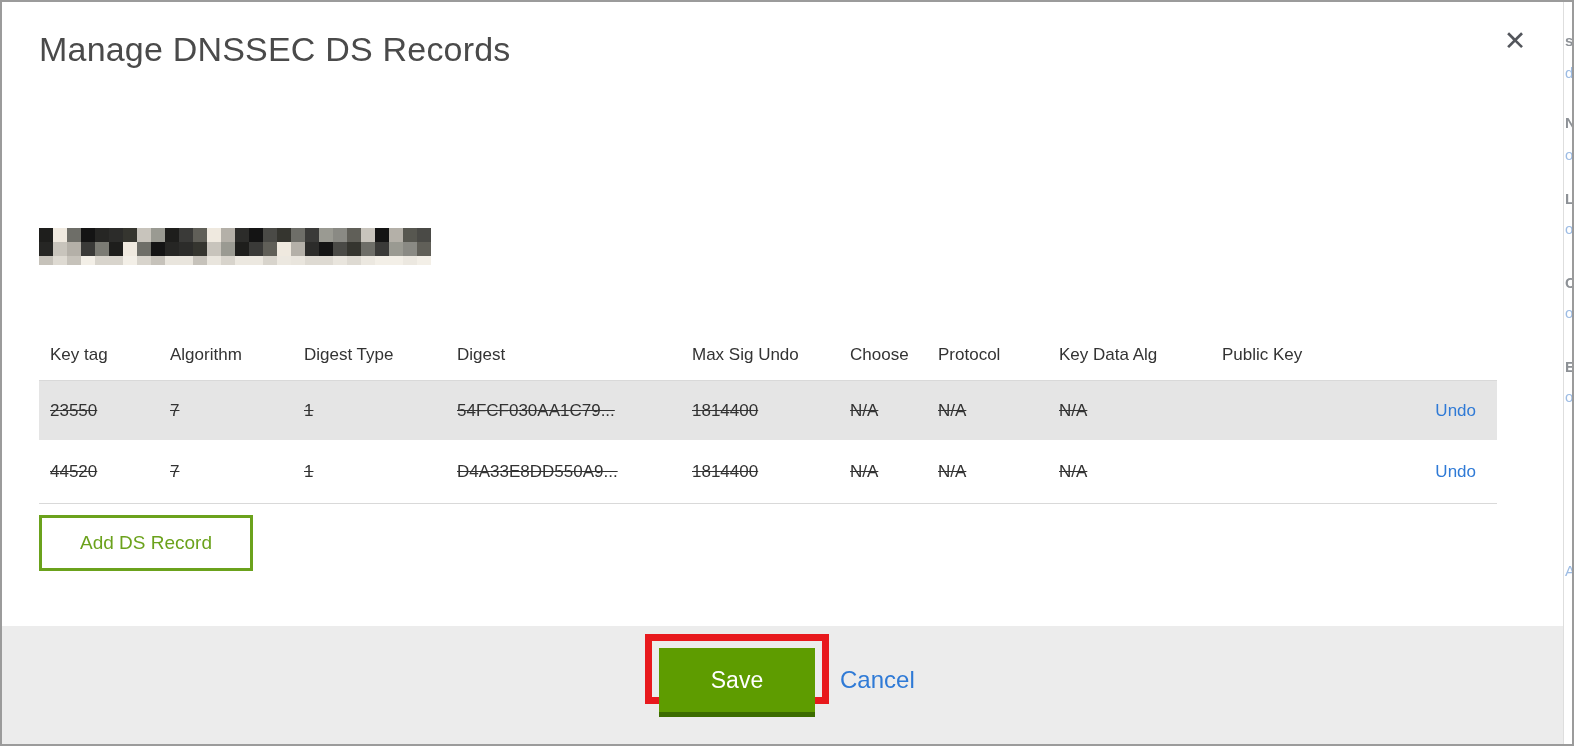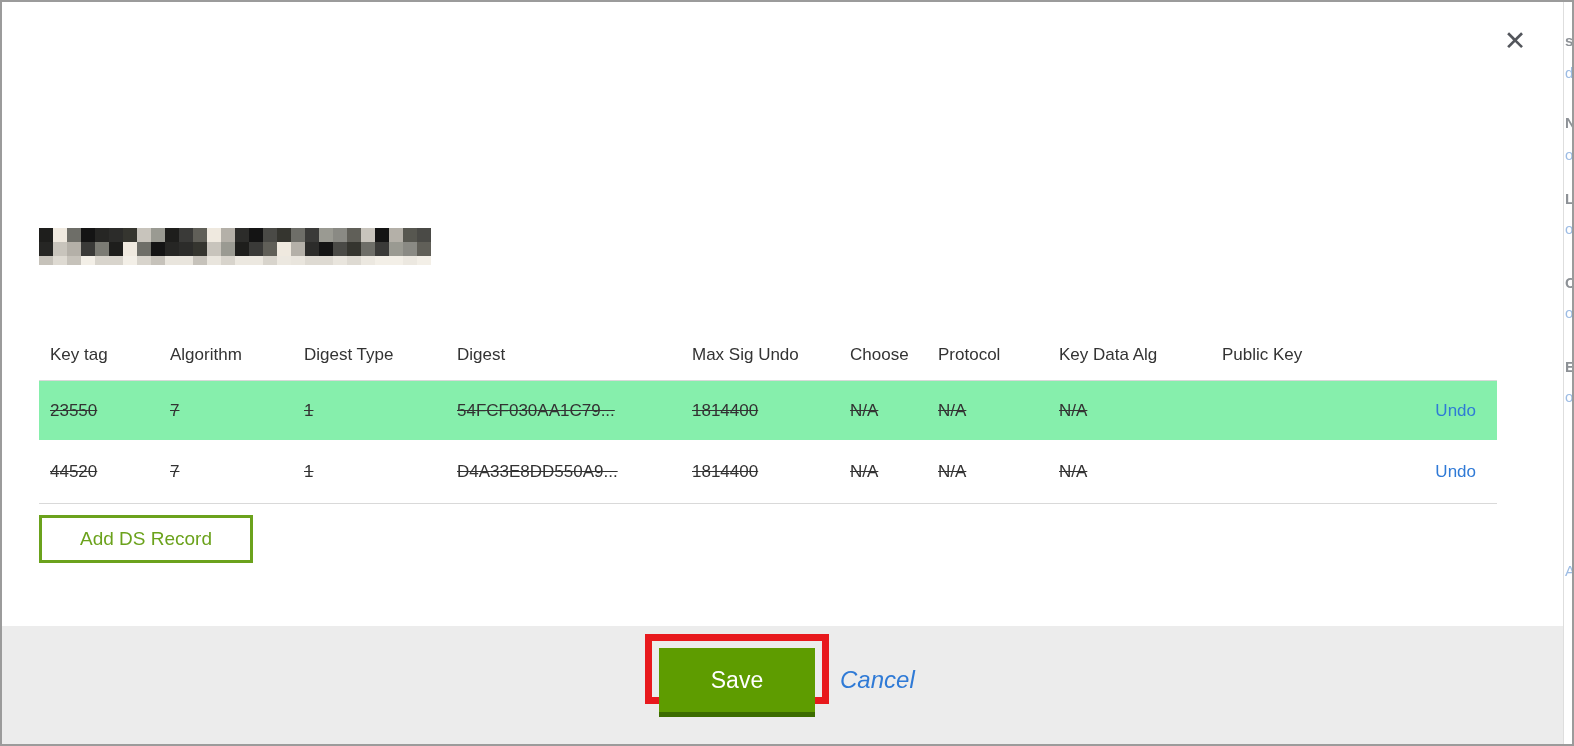--- a/index.html
+++ b/index.html
@@ -32,33 +32,33 @@
   
   .subtitle {
     position:absolute; left:37px; top:287px;
     font-size:20px; color:#333;
   }
 
   
   .ds-table { position:absolute; left:37px; top:328px; width:1458px; font-size:17px; }
   .t-row { display:flex; align-items:center; }
   .t-head { height:50px; color:#333; }
-  .t-body-row-0 { height:60px; background:#86efac; border-top:1px solid #d9d9d9; }
+  .t-body-row-0 { height:60px; background:#e5e5e5; border-top:1px solid #d9d9d9; }
   .t-body-row-1 { height:64px; background:#fff; border-bottom:1px solid #d9d9d9; }
   .cell { padding-left:11px; flex:none; overflow:hidden; white-space:nowrap; }
   .c0 { width:120px; } .c1 { width:134px; } .c2 { width:153px; }
   .c3 { width:235px; } .c4 { width:158px; } .c5 { width:88px; }
   .c6 { width:121px; } .c7 { width:163px; } .c8 { width:150px; }
   .c-action { flex:1; text-align:right; padding-right:21px; }
   .struck { text-decoration:line-through; }
   .link { color:#2f7ad6; cursor:pointer; text-decoration:none; }
 
   
   .add-btn {
-    position:absolute; left:37px; top:513px; width:214px; height:48px;
+    position:absolute; left:37px; top:513px; width:214px; height:56px;
     background:#fff; border:3px solid var(--green-outline,#6ba21c);
     color:var(--green-outline,#6ba21c); font-size:19px;
     display:flex; align-items:center; justify-content:center; cursor:pointer;
   }
 
   
   .footer {
     position:absolute; left:0; bottom:0; width:1562px; height:118px;
     background:#ececec;
   }
@@ -68,37 +68,38 @@
   }
   .save-btn {
     position:absolute; left:7px; top:7px; width:156px; height:69px;
     background:var(--green,#5e9c00); border:none; color:#fff; font-size:23px;
     font-family:inherit; cursor:pointer;
     box-shadow:inset 0 -5px 0 rgba(20,50,0,0.45);
     display:flex; align-items:center; justify-content:center; padding-bottom:4px;
   }
   .cancel-link {
     position:absolute; left:838px; top:40px; font-size:24px;
-    color:#2f7ad6; cursor:pointer; text-decoration:none;font-style:italic;
+    color:#2f7ad6; cursor:pointer; text-decoration:none;
   }
 
   
   .bg-strip {
     position:absolute; right:0; top:0; width:9px; height:100%;
     background:#fff; border-left:1px solid #dedede; overflow:hidden;
   }
   .bg-strip span { position:absolute; left:1px; font-size:15px; white-space:nowrap; }
   .bg-strip .g { color:#8d9196; font-weight:bold; }
   .bg-strip .b { color:#9dbce4; }
 </style>
 </head>
 <body>
 
 <div class="page" style="--green: #5e9c00; --green-outline: #6ba21c; --red: #e8191d;">
 
+  <div class="modal-title">Manage DNSSEC DS Records</div>
 
   <div class="close-btn">✕</div>
 
   <div class="domain-mosaic">
       <i style="height: 14px; background: rgb(30, 30, 28);"></i>
       <i style="height: 14px; background: rgb(239, 233, 223);"></i>
       <i style="height: 14px; background: rgb(110, 110, 104);"></i>
       <i style="height: 14px; background: rgb(20, 20, 20);"></i>
       <i style="height: 14px; background: rgb(38, 38, 36);"></i>
       <i style="height: 14px; background: rgb(44, 44, 42);"></i>

